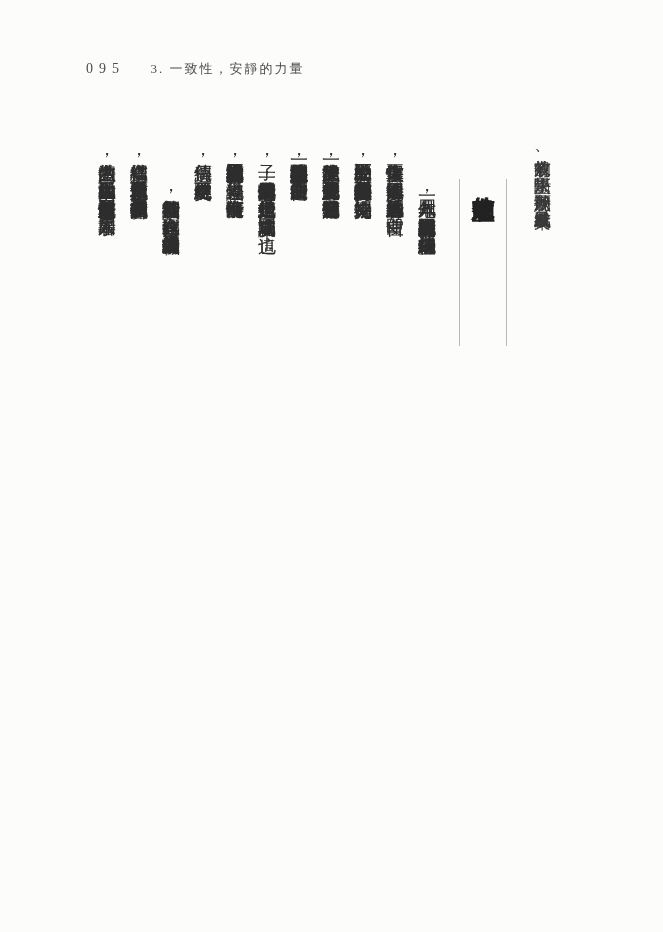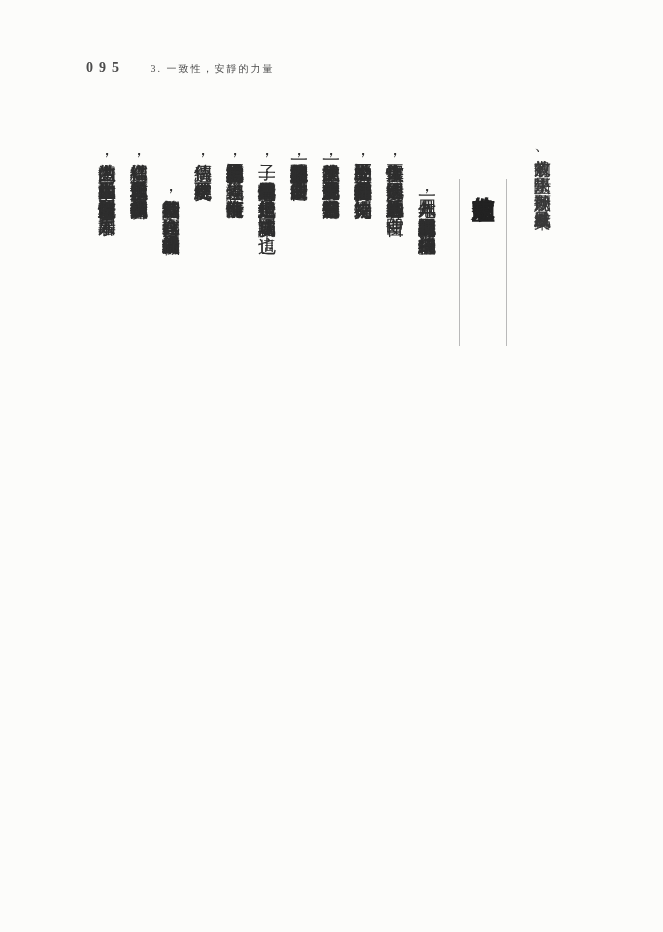--- a/index.html
+++ b/index.html
@@ -21,24 +21,23 @@
   .running-head {
     position:absolute;
     top:60px; left:86px;
     font-size:14px;
     color:#4c4c4c;
     white-space:nowrap;
   }
   .page-num {
     letter-spacing:6px;
     margin-right:22px;
-    font-weight:bold;
   }
   .chapter-title {
-    font-size:10px;
+    font-size:13px;
     letter-spacing:2px;
   }
   
   .vcol {
     position:absolute;
     top:150px;
     writing-mode:vertical-rl;
     text-orientation:mixed;
     font-size:18px;
     width:32px;

